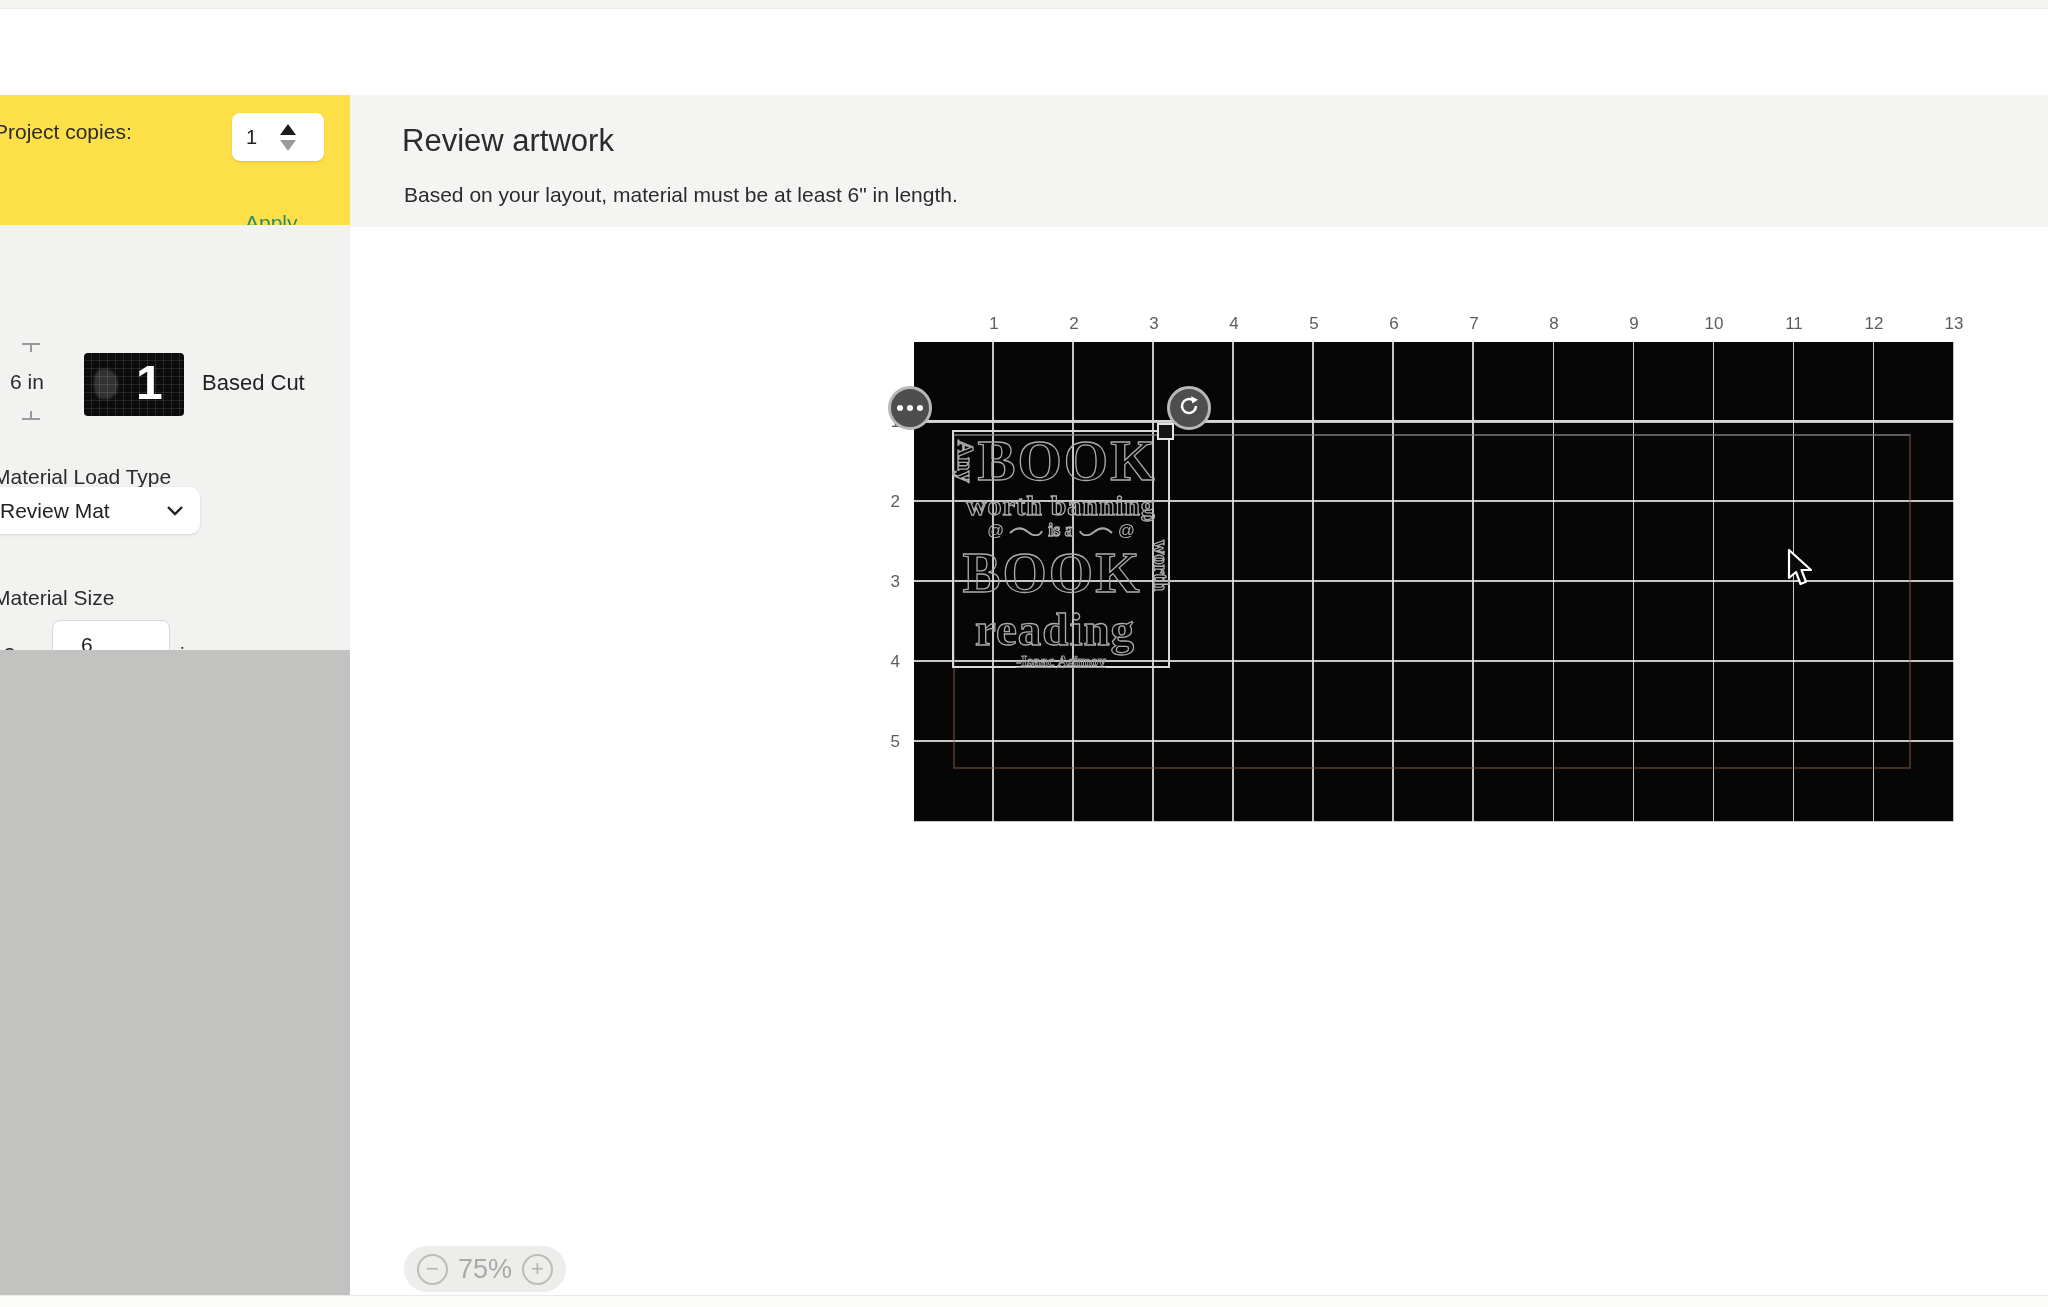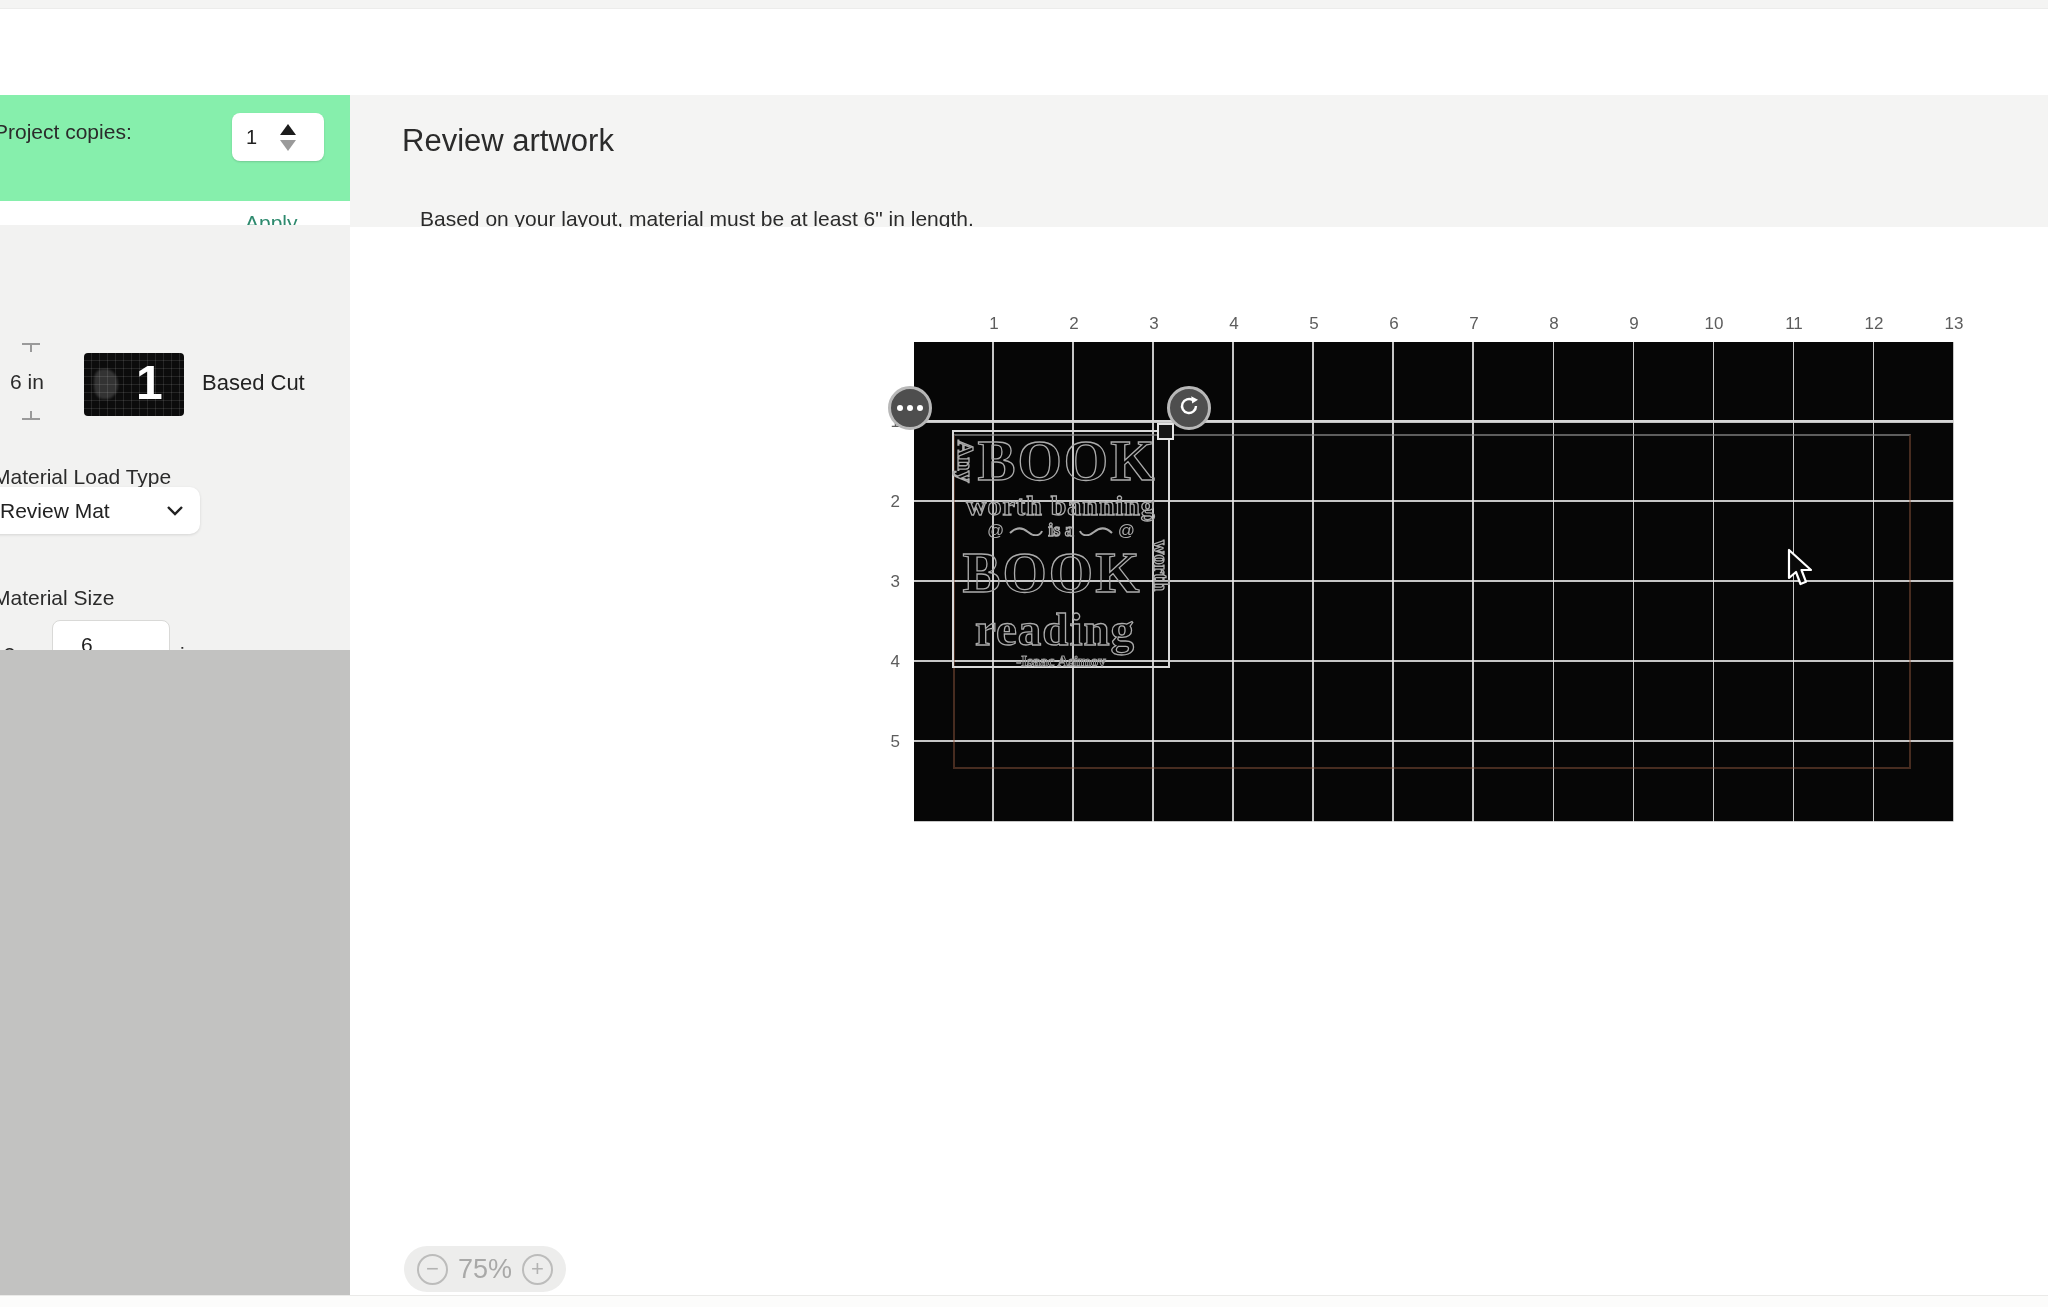--- a/index.html
+++ b/index.html
@@ -9,21 +9,21 @@
 
   
   .top-strip { position:absolute; left:0; top:0; width:100%; height:9px;
                background:#f4f4f3; border-bottom:1px solid #ececeb; }
   .titlebar { position:absolute; left:0; top:9px; width:100%; height:86px; background:#fff; }
   .title-dd { position:absolute; left:18px; top:22px; display:flex; align-items:center; gap:14px; cursor:pointer; }
   .title-dd .title { font-size:29px; font-weight:700; color:#1e1e1e; letter-spacing:.2px; }
 
   
   .sidebar { position:absolute; left:0; top:95px; width:350px; height:1212px; }
-  .sec-copies { position:absolute; left:0; top:0; width:350px; height:106px; background:#86efac; }
+  .sec-copies { position:absolute; left:0; top:0; width:350px; height:130px; background:#fde047; }
   .sec-mid    { position:absolute; left:0; top:130px; width:350px; height:472px; background:#f2f2f1; }
   .sec-bottom { position:absolute; left:0; top:555px; width:350px; height:645px; background:#c2c2c1; }
 
   .label { color:#2b2b2b; font-size:21px; }
 
   .copies-label { position:absolute; left:-6px; top:25px; }
   .stepper { position:absolute; left:232px; top:18px; width:92px; height:48px; background:#fff;
              border-radius:8px; box-shadow:0 1px 2px rgba(0,0,0,.15); display:flex; align-items:center; }
   .stepper input { border:none; outline:none; width:46px; font-size:20px; color:#222;
                    padding-left:14px; background:transparent; font-family:inherit; }
@@ -69,21 +69,21 @@
                border-radius:50%; color:#3d3d3d; font-size:16px; font-style:italic;
                font-family:"Liberation Serif", serif; display:flex; align-items:center; justify-content:center; cursor:pointer; }
   .toggle { position:absolute; left:272px; top:481px; width:48px; height:32px; background:#9b9b9a;
             border-radius:16px; cursor:pointer; }
   .toggle .knob { position:absolute; left:2px; top:2px; width:28px; height:28px; background:#fff;
                   border-radius:50%; box-shadow:0 1px 2px rgba(0,0,0,.25); }
 
   
   .review-band { position:absolute; left:350px; top:95px; width:1698px; height:132px; background:#f4f4f3; }
   .review-title { position:absolute; left:52px; top:28px; font-size:31px; color:#2b2b2b; }
-  .review-sub   { position:absolute; left:70px; top:88px; font-size:21px; color:#2b2b2b;margin-top:24px; }
+  .review-sub   { position:absolute; left:54px; top:88px; font-size:21px; color:#2b2b2b; }
   .canvas-area { position:absolute; left:350px; top:227px; width:1698px; height:1068px; background:#fff; }
 
   
   .mat { position:absolute; left:914px; top:342px; width:1040px; height:480px; background:#060606;
          background-image:
            repeating-linear-gradient(to right, transparent 0 78.5px, rgba(232,232,232,.85) 78.5px 80px),
            repeating-linear-gradient(to bottom, transparent 0 78.5px, rgba(232,232,232,.85) 78.5px 80px); }
   .inch1-line { position:absolute; left:0; top:78px; width:1040px; height:3px; background:rgba(215,215,215,.9); }
   .boundary { position:absolute; left:39px; top:92px; width:958px; height:335px;
               border:2px solid rgba(150,92,66,.45); border-top-color:rgba(140,140,140,.65); }
@@ -106,21 +106,21 @@
 
   .outline { color:transparent; -webkit-text-stroke:1.3px #ababab; font-family:"Liberation Serif", serif;
              font-weight:700; white-space:nowrap; }
   .aw { position:absolute; text-align:center; }
   .aw-book1 { left:14px; right:2px; top:-4px; font-size:57px; letter-spacing:2px; }
   .aw-wb    { left:2px; right:2px; top:58px; font-size:28px; letter-spacing:1px; }
   .aw-isa   { left:0; right:0; top:88px; font-size:18px; display:flex; align-items:center; justify-content:center; gap:4px; }
   .aw-isa .sw { color:#a8a8a8; -webkit-text-stroke:0; font-size:17px; }
   .aw-book2 { left:2px; right:20px; top:108px; font-size:57px; letter-spacing:2px; }
   .aw-read  { left:2px; right:14px; top:170px; font-size:47px; letter-spacing:1px; }
-  .aw-author{ left:0; right:0; top:221px; font-size:15px; -webkit-text-stroke:1px #9a9a9a; }
+  .aw-author{ left:0; right:0; top:221px; font-size:15px;text-decoration:underline; -webkit-text-stroke:1px #9a9a9a; }
   .aw-any   { left:-2px; top:8px; writing-mode:vertical-rl; font-size:24px; }
   .aw-worthv{ right:-4px; top:108px; writing-mode:vertical-rl; font-size:20px; }
 
   
   .zoom-pill { position:absolute; left:404px; top:1246px; width:162px; height:46px; background:#ededec;
                border-radius:23px; display:flex; align-items:center; justify-content:center; gap:10px; }
   .zoom-circ { width:31px; height:31px; border:2px solid #bcbcbb; border-radius:50%; color:#b3b3b2;
                font-size:22px; display:flex; align-items:center; justify-content:center; cursor:pointer; }
   .zoom-label { font-size:27px; color:#a9a9a8; }
 

